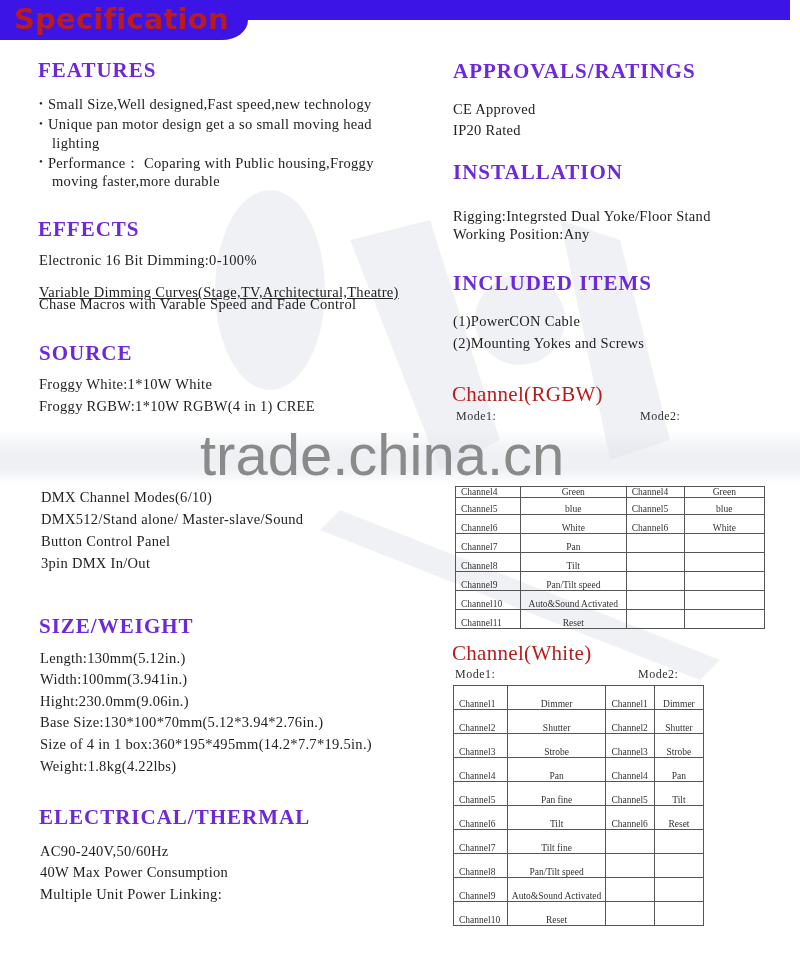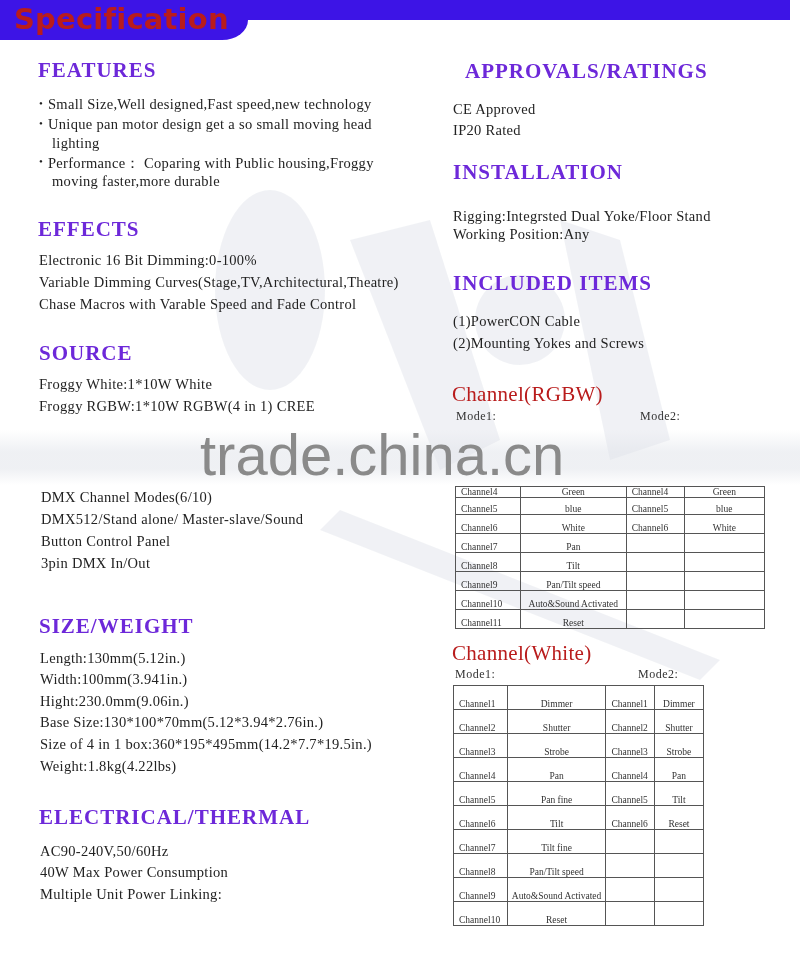--- a/index.html
+++ b/index.html
@@ -74,21 +74,21 @@
   <div class="t bullet" style="left:48px;top:96px;">Small Size,Well designed,Fast speed,new technology</div>
   <div class="t bullet" style="left:48px;top:116px;">Unique pan motor design get a so small moving head</div>
   <div class="t" style="left:52px;top:135px;">lighting</div>
   <div class="t bullet" style="left:48px;top:154px;">Performance： Coparing with Public housing,Froggy</div>
   <div class="t" style="left:52px;top:173px;">moving faster,more durable</div>
 </div>
 
 <div>
   <h2 class="h" style="left:38px;top:217px;">EFFECTS</h2>
   <div class="t" style="left:39px;top:252px;">Electronic 16 Bit Dimming:0-100%</div>
-  <div class="t" style="left:39px;top:274px;">Variable Dimming Curves(Stage,TV,Architectural,Theatre)</div>
+  <div class="t" style="left:39px;top:284px;text-decoration:underline;">Variable Dimming Curves(Stage,TV,Architectural,Theatre)</div>
   <div class="t" style="left:39px;top:296px;">Chase Macros with Varable Speed and Fade Control</div>
 </div>
 
 <div>
   <h2 class="h" style="left:39px;top:341px;">SOURCE</h2>
   <div class="t" style="left:39px;top:376px;">Froggy White:1*10W White</div>
   <div class="t" style="left:39px;top:398px;">Froggy RGBW:1*10W RGBW(4 in 1) CREE</div>
 </div>
 
 <div>
@@ -109,21 +109,21 @@
 </div>
 
 <div>
   <h2 class="h" style="left:39px;top:805px;">ELECTRICAL/THERMAL</h2>
   <div class="t" style="left:40px;top:843px;">AC90-240V,50/60Hz</div>
   <div class="t" style="left:40px;top:864px;">40W Max Power Consumption</div>
   <div class="t" style="left:40px;top:886px;">Multiple Unit Power Linking:</div>
 </div>
 
 <div>
-  <h2 class="h" style="left:453px;top:59px;margin-left:12px;">APPROVALS/RATINGS</h2>
+  <h2 class="h" style="left:453px;top:59px;">APPROVALS/RATINGS</h2>
   <div class="t" style="left:453px;top:101px;">CE Approved</div>
   <div class="t" style="left:453px;top:122px;">IP20 Rated</div>
 </div>
 
 <div>
   <h2 class="h" style="left:453px;top:160px;">INSTALLATION</h2>
   <div class="t" style="left:453px;top:208px;">Rigging:Integrsted Dual Yoke/Floor Stand</div>
   <div class="t" style="left:453px;top:226px;">Working Position:Any</div>
 </div>
 

